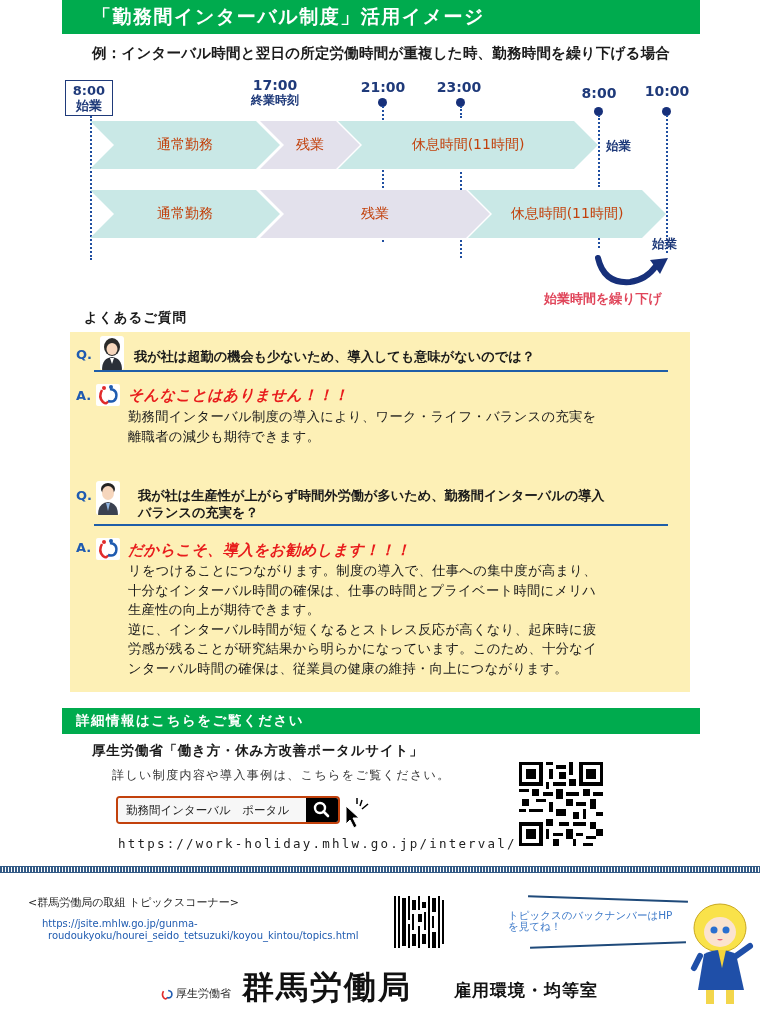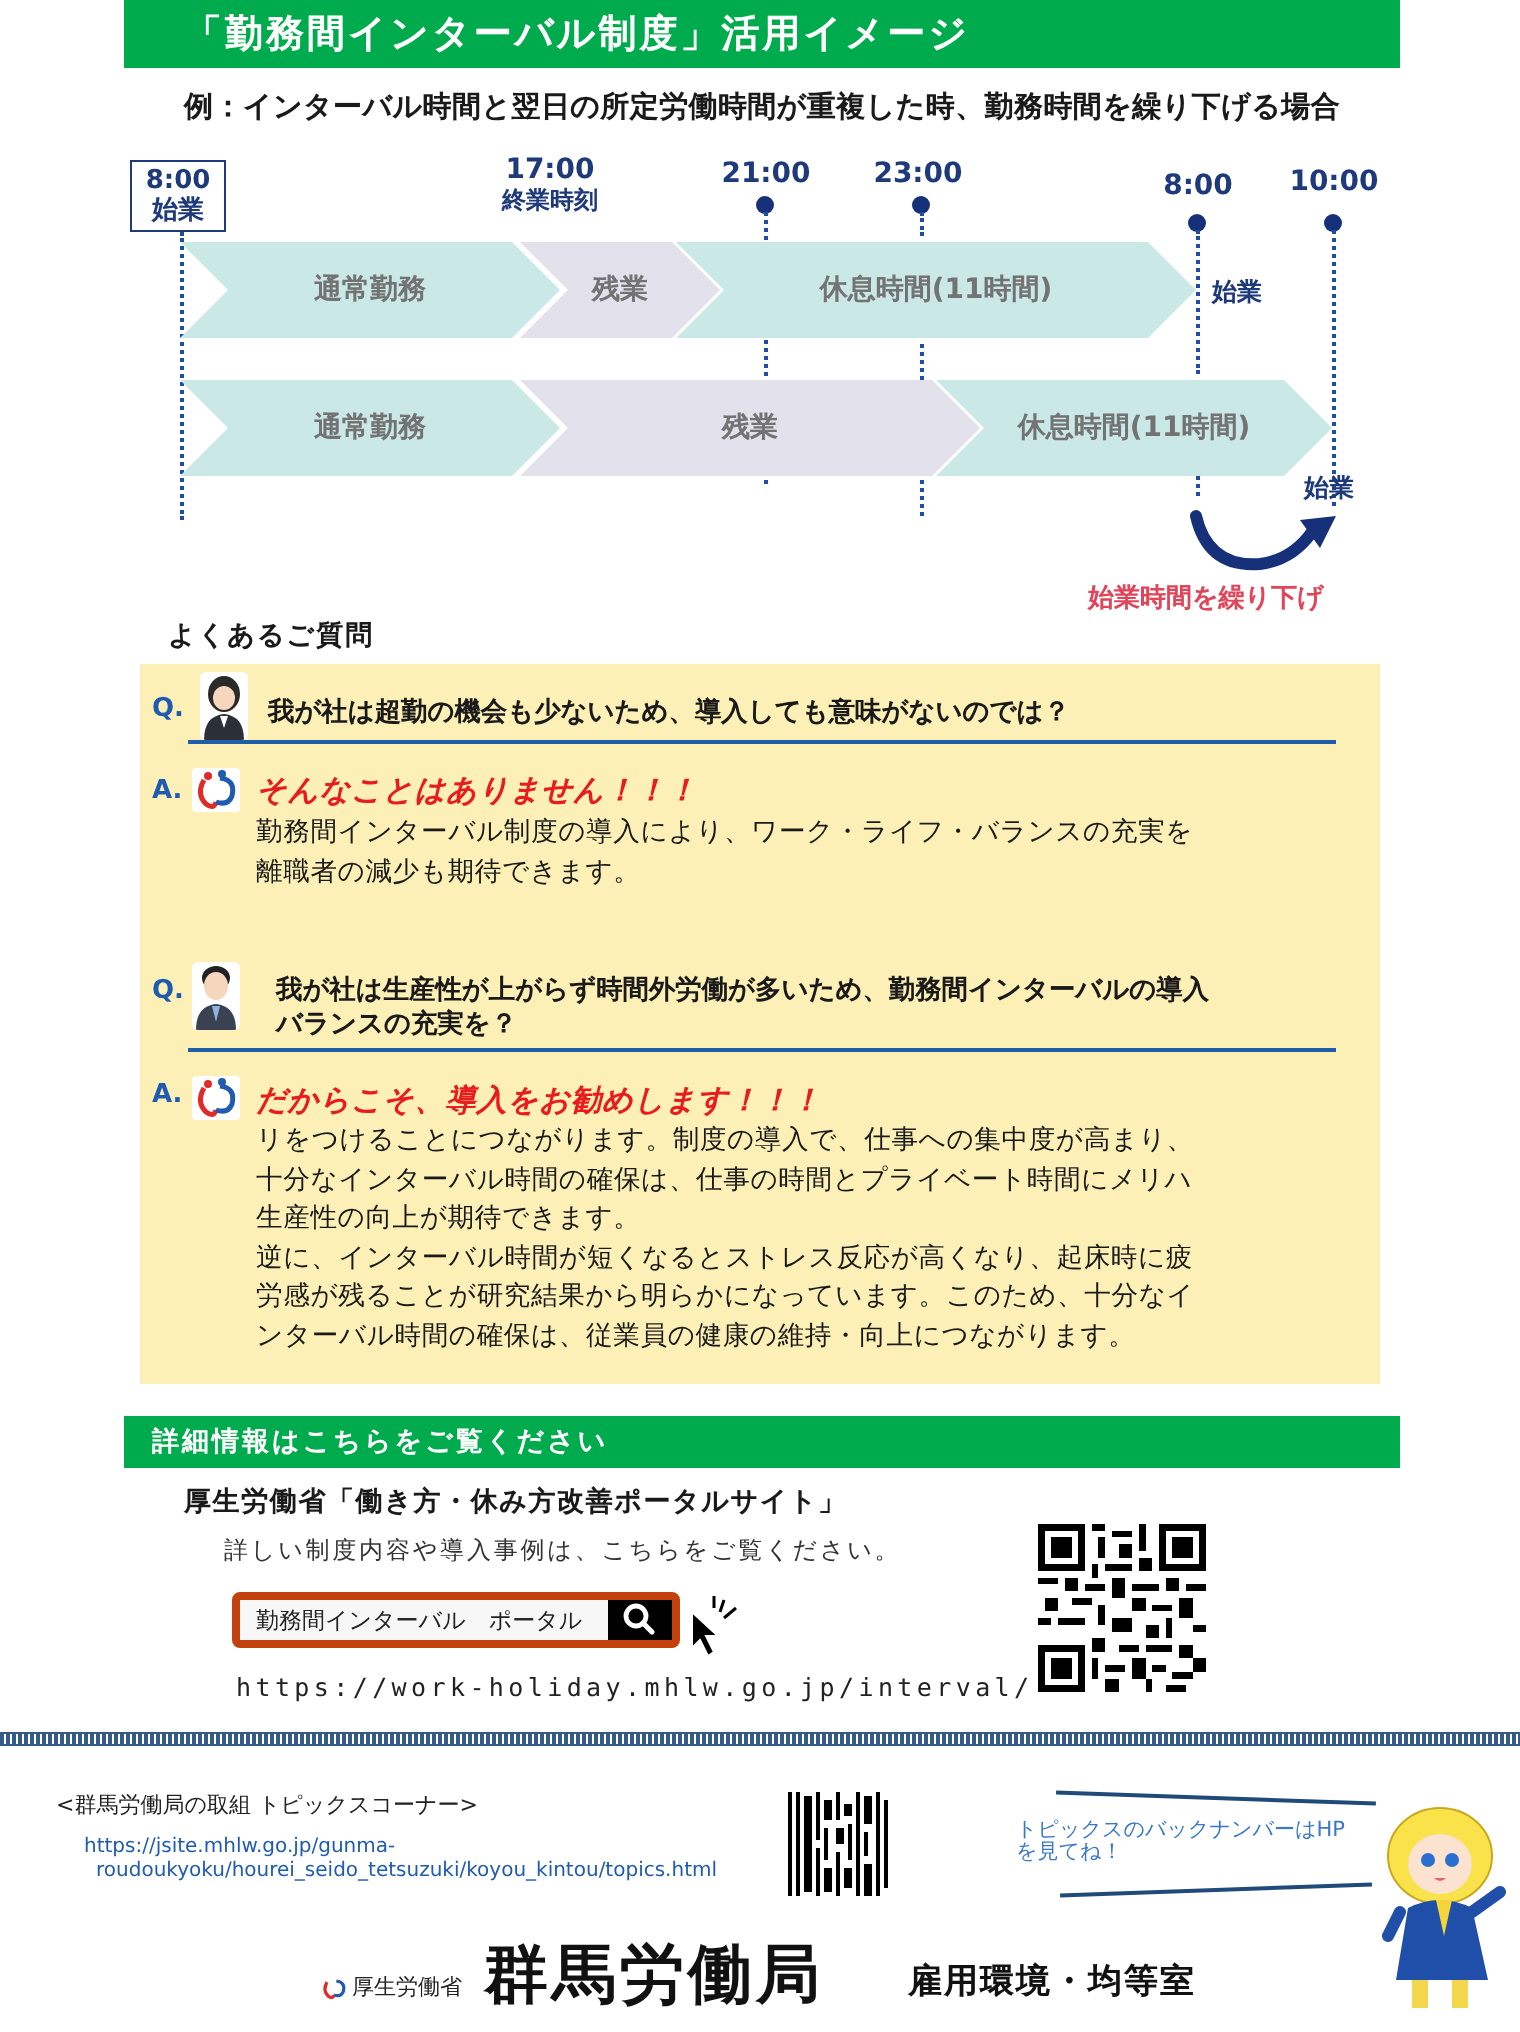--- a/index.html
+++ b/index.html
@@ -14,21 +14,21 @@
 
   
   .diagram { left: 60px; top: 76px; width: 640px; height: 230px; }
   .t-label { position: absolute; color: #1f3a7a; font-weight: bold; font-size: 14px; text-align: center; line-height: 15px; }
   .t-sub { font-size: 12px; }
   .start-box { position: absolute; left: 5px; top: 4px; width: 48px; height: 36px; border: 1.5px solid #1f3a7a;
     color: #1f3a7a; font-weight: bold; font-size: 13px; text-align: center; line-height: 15px; padding-top: 2px; background: #fff; }
   .dot { position: absolute; width: 9px; height: 9px; border-radius: 50%; background: #17307a; }
   .vline { position: absolute; width: 0; border-left: 2px dotted #1f4ea0; }
   .chev { position: absolute; height: 48px; display: flex; align-items: center; justify-content: center;
-    font-weight: bold; font-size: 14px; color: #737373; }
+    font-weight: normal; font-size: 14px; color: #c2410c; }
   .chev.teal { background: #c9e8e6; }
   .chev.grey { background: #e3e1ec; }
   .chev-first { clip-path: polygon(0 0, calc(100% - 24px) 0, 100% 50%, calc(100% - 24px) 100%, 0 100%, 24px 50%); }
   .chev-mid { clip-path: polygon(0 0, calc(100% - 24px) 0, 100% 50%, calc(100% - 24px) 100%, 0 100%, 24px 50%); }
   .shift-label { position: absolute; color: #e0455a; font-weight: bold; font-size: 13px; }
   .blue-small { position: absolute; color: #1f3a7a; font-weight: bold; font-size: 12.5px; }
 
   
   .faq-heading { left: 84px; top: 309px; font-size: 13.5px; font-weight: bold; letter-spacing: 1px; }
   .faq-box { left: 70px; top: 332px; width: 620px; height: 360px; background: #fdf0b6; }
@@ -38,21 +38,21 @@
   .a-head { position: absolute; color: #e81c1c; font-weight: bold; font-size: 15px; letter-spacing: 0.5px; font-style: italic; }
   .a-body { position: absolute; font-size: 13.3px; line-height: 19.5px; color: #1a1a1a; letter-spacing: 0.3px; }
   .avatar { position: absolute; width: 24px; height: 34px; border-radius: 3px; overflow: hidden; background: #fff; }
   .logo-mark { position: absolute; width: 24px; height: 22px; background: #fff; border-radius: 2px; }
 
   
   .detail-band { left: 62px; top: 708px; width: 638px; height: 26px; background: #00ab4e; color: #fff;
     font-weight: bold; font-size: 13.5px; letter-spacing: 1.5px; padding: 4px 0 0 14px; }
   .portal-title { left: 92px; top: 742px; font-size: 13.5px; font-weight: bold; letter-spacing: 0.8px; }
   .portal-desc { left: 112px; top: 767px; font-size: 12px; letter-spacing: 1.4px; color: #333; }
-  .search-box { left: 116px; top: 796px; width: 224px; height: 28px; border: 4px solid #c2410c; border-radius: 4px;
+  .search-box { left: 116px; top: 796px; width: 224px; height: 28px; border: 2px solid #c2410c; border-radius: 4px;
     display: flex; overflow: hidden; }
   .search-input { flex: 1; border: none; font-size: 11.5px; padding-left: 8px; font-family: "DejaVu Sans", sans-serif;
     background: #f7f7f7; color: #222; outline: none; }
   .search-btn { width: 32px; background: #000; display: flex; align-items: center; justify-content: center; }
   .portal-url { left: 118px; top: 836px; font-size: 12.5px; letter-spacing: 2.2px; color: #222; font-family: "DejaVu Sans Mono", monospace; }
   .qr { left: 515px; top: 762px; width: 92px; height: 84px; }
 
   
   .divider { left: 0; top: 866px; width: 760px; height: 7px;
     background-image: repeating-linear-gradient(90deg, #1f4a7a 0 2px, #ffffff 2px 3px);

